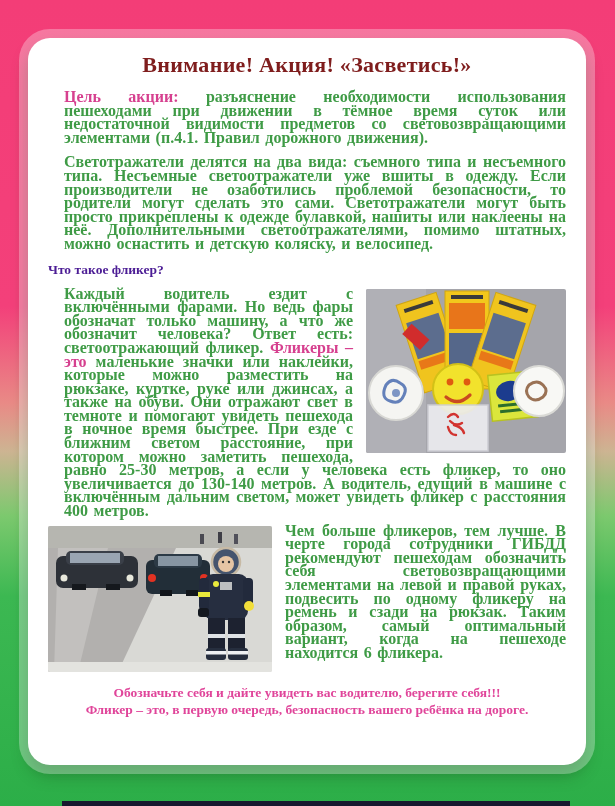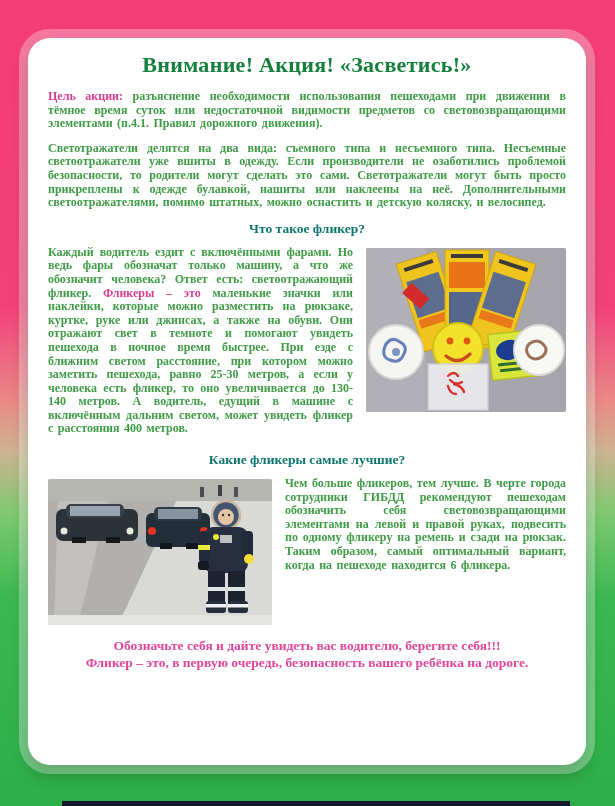--- a/index.html
+++ b/index.html
@@ -14,30 +14,30 @@
       #f33d77 0%, #f3407a 38%, #e98a86 50%, #cdb492 56%,
       #7cc96e 64%, #3cb852 74%, #2cae48 100%);
   }
   .card {
     position:absolute; left:28px; right:29px; top:38px; bottom:41px;
     background:#fff; border-radius:22px; box-sizing:border-box;
     padding:10px 20px 0 20px; overflow:hidden;
     box-shadow:0 0 0 9px rgba(255,255,255,0.30), 0 10px 16px rgba(25,70,25,0.40);
   }
   .title {
-    text-align:center; color:#15803d; font-weight:bold;
+    text-align:center; color:#7f1d1d; font-weight:bold;
     font-size:22px; margin:4px 0 12px 0; letter-spacing:0.3px;
   }
   .body-text {
-    color:#3f9b46; font-weight:bold; font-size:12px; line-height:13.6px;
-    text-align:justify; margin:0 0 11px 0; word-spacing:1.5px;
+    color:#3f9b46; font-weight:bold; font-size:16px; line-height:13.6px;
+    text-align:justify; margin:0 0 11px 16px; word-spacing:1.5px;
   }
   .pink { color:#d6408f; }
   .section-heading {
-    text-align:center; color:#0f766e; font-weight:bold;
+    text-align:left; color:#4c1d95; font-weight:bold;
     font-size:13.5px; margin:10px 0 9px 0;
   }
   .section { overflow:hidden; } 
   .section::after { content:""; display:block; clear:both; }
   .photo-flickers {
     float:right; width:200px; height:164px; margin:2px 0 4px 13px;
     border-radius:2px; display:block;
   }
   .photo-winter {
     float:left; width:224px; height:146px; margin:2px 13px 4px 0;
@@ -119,21 +119,20 @@
         </g>
 
         <g>
           <rect x="62" y="116" width="60" height="46" fill="#ececef" opacity="0.92" stroke="#cfcfd6" stroke-width="1.5"></rect>
           <path d="M82 128 q6 -6 10 0 m-8 4 q6 6 12 2 m-14 4 q2 8 8 8 m-2 -10 q8 2 10 8" fill="none" stroke="#d23430" stroke-width="2.4" stroke-linecap="round"></path>
         </g>
       </svg>
       <p class="body-text" style="margin-bottom:6px;"><span>Каждый водитель ездит с включёнными фарами. Но ведь фары обозначат только машину, а что же обозначит человека? Ответ есть: светоотражающий фликер. </span><span class="pink">Фликеры – это</span><span> маленькие значки или наклейки, которые можно разместить на рюкзаке, куртке, руке или джинсах, а также на обуви. Они отражают свет в темноте и помогают увидеть пешехода в ночное время быстрее. При езде с ближним светом расстояние, при котором можно заметить пешехода, равно 25-30 метров, а если у человека есть фликер, то оно увеличивается до 130-140 метров. А водитель, едущий в машине с включённым дальним светом, может увидеть фликер с расстояния 400 метров.</span></p>
     </div>
 
-    <div class="section-heading">Какие фликеры самые лучшие?</div>
 
 
 
     <div class="section">
       <svg class="photo-winter" viewBox="0 0 224 146" xmlns="http://www.w3.org/2000/svg" role="img">
         <rect x="0" y="0" width="224" height="146" fill="#d9d9d5"></rect>
         <rect x="0" y="0" width="224" height="22" fill="#b6b6b0"></rect>
 
         <rect x="152" y="8" width="4" height="10" fill="#4a4a52"></rect>
         <rect x="170" y="6" width="4" height="11" fill="#3e3e46"></rect>

